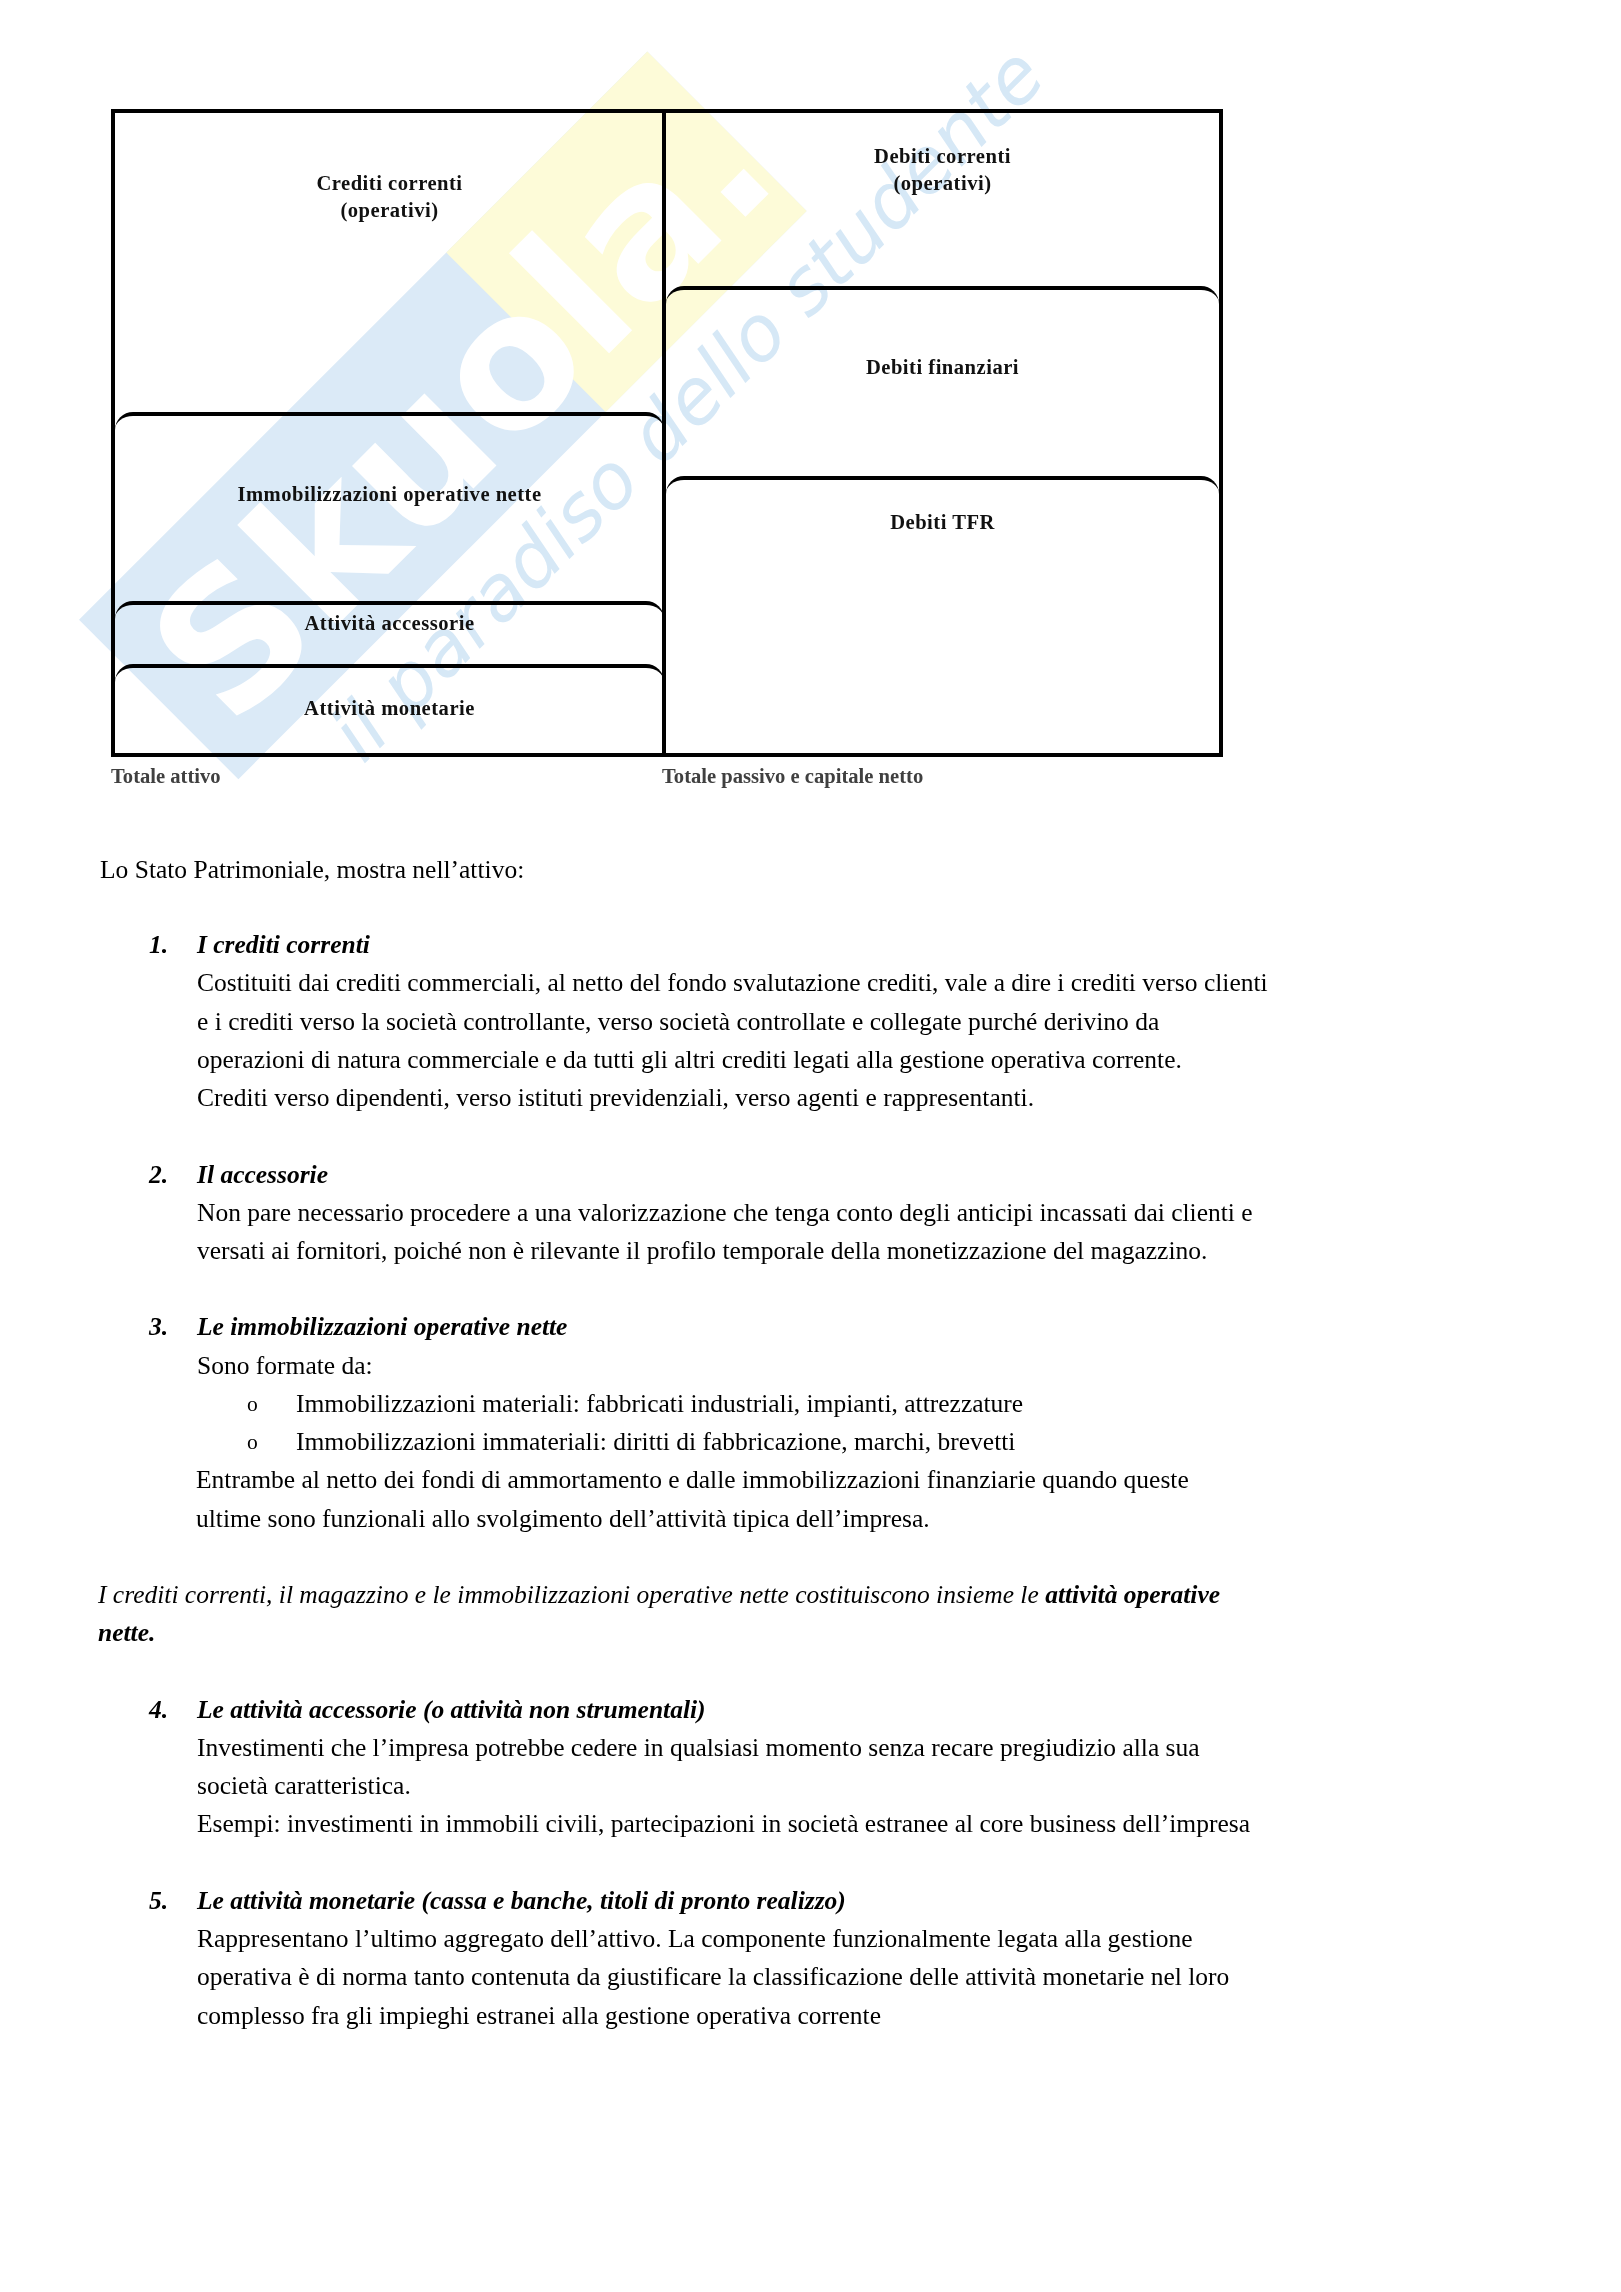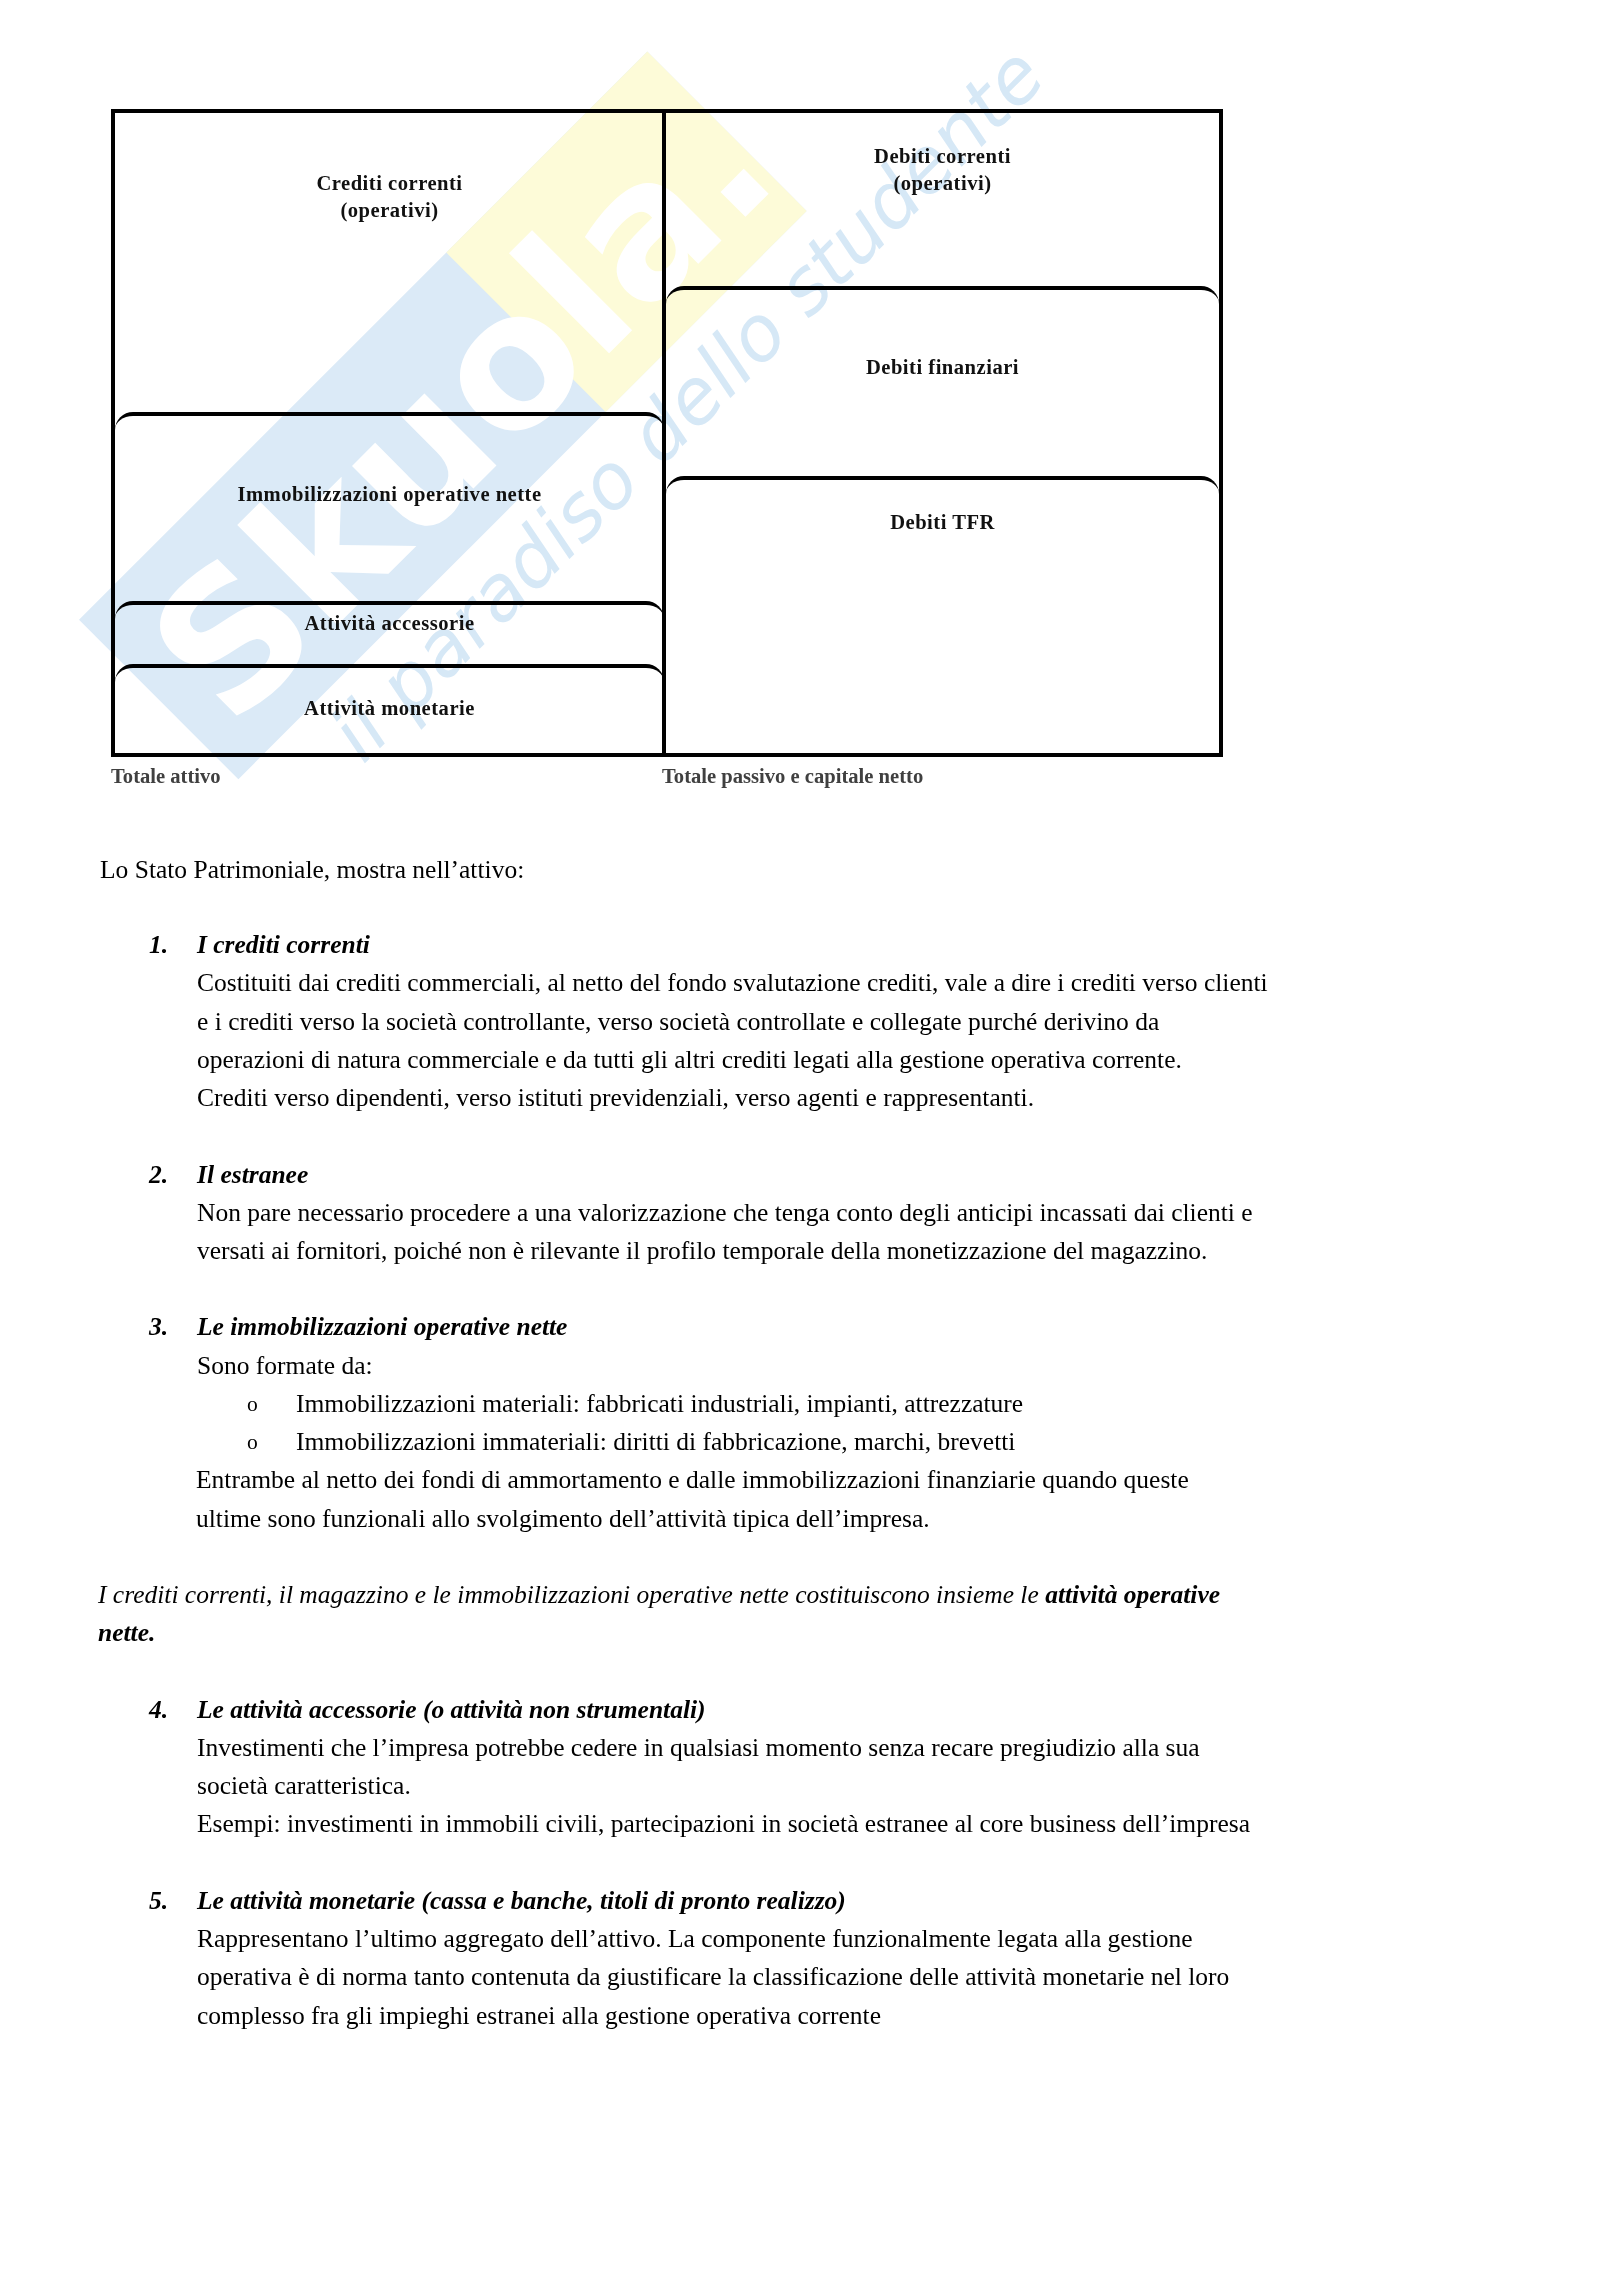--- a/index.html
+++ b/index.html
@@ -79,21 +79,21 @@
   <div class="line" style="left:100px;top:851px;">Lo Stato Patrimoniale, mostra nell’attivo:</div>
 
   <div class="num" style="left:149px;top:926px;">1.</div>
   <div class="line head" style="left:197px;top:926px;">I crediti correnti</div>
   <div class="line" style="left:197px;top:964px;">Costituiti dai crediti commerciali, al netto del fondo svalutazione crediti, vale a dire i crediti verso clienti</div>
   <div class="line" style="left:197px;top:1003px;">e i crediti verso la società controllante, verso società controllate e collegate purché derivino da</div>
   <div class="line" style="left:197px;top:1041px;">operazioni di natura commerciale e da tutti gli altri crediti legati alla gestione operativa corrente.</div>
   <div class="line" style="left:197px;top:1079px;">Crediti verso dipendenti, verso istituti previdenziali, verso agenti e rappresentanti.</div>
 
   <div class="num" style="left:149px;top:1156px;">2.</div>
-  <div class="line head" style="left:197px;top:1156px;">Il estranee</div>
+  <div class="line head" style="left:197px;top:1156px;">Il accessorie</div>
   <div class="line" style="left:197px;top:1194px;">Non pare necessario procedere a una valorizzazione che tenga conto degli anticipi incassati dai clienti e</div>
   <div class="line" style="left:197px;top:1232px;">versati ai fornitori, poiché non è rilevante il profilo temporale della monetizzazione del magazzino.</div>
 
   <div class="num" style="left:149px;top:1308px;">3.</div>
   <div class="line head" style="left:197px;top:1308px;">Le immobilizzazioni operative nette</div>
   <div class="line" style="left:197px;top:1347px;">Sono formate da:</div>
   <div class="bullet" style="left:247px;top:1385px;">o</div>
   <div class="line" style="left:296px;top:1385px;">Immobilizzazioni materiali: fabbricati industriali, impianti, attrezzature</div>
   <div class="bullet" style="left:247px;top:1423px;">o</div>
   <div class="line" style="left:296px;top:1423px;">Immobilizzazioni immateriali: diritti di fabbricazione, marchi, brevetti</div>

